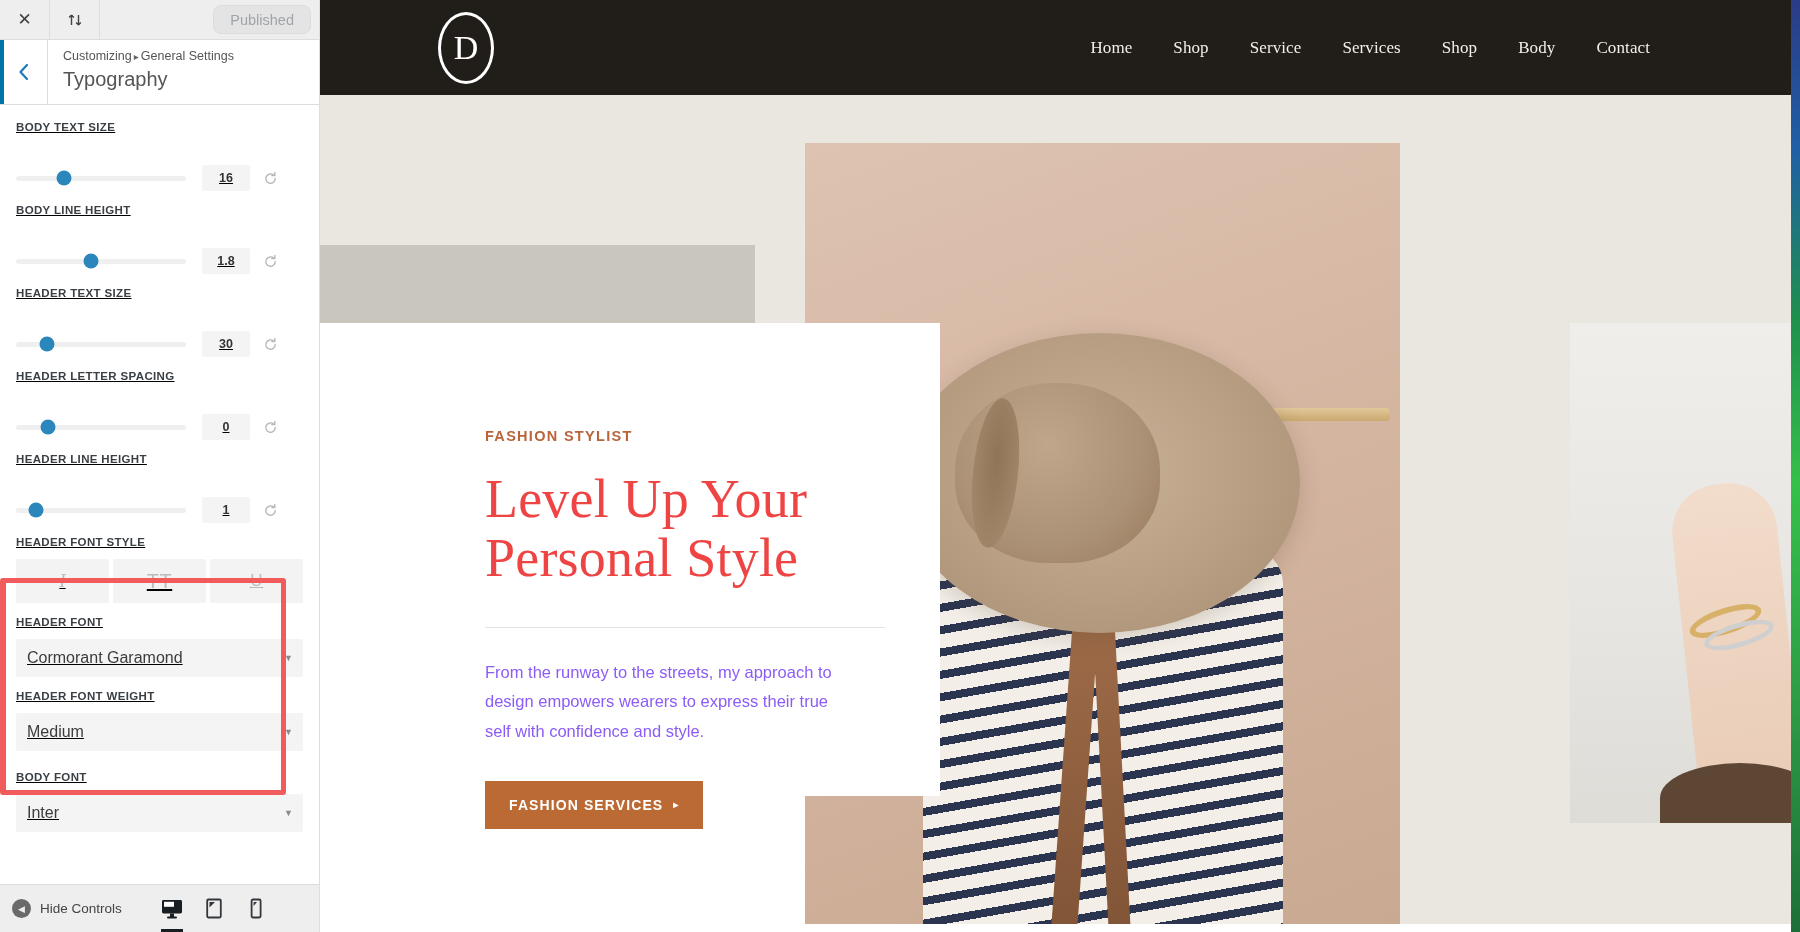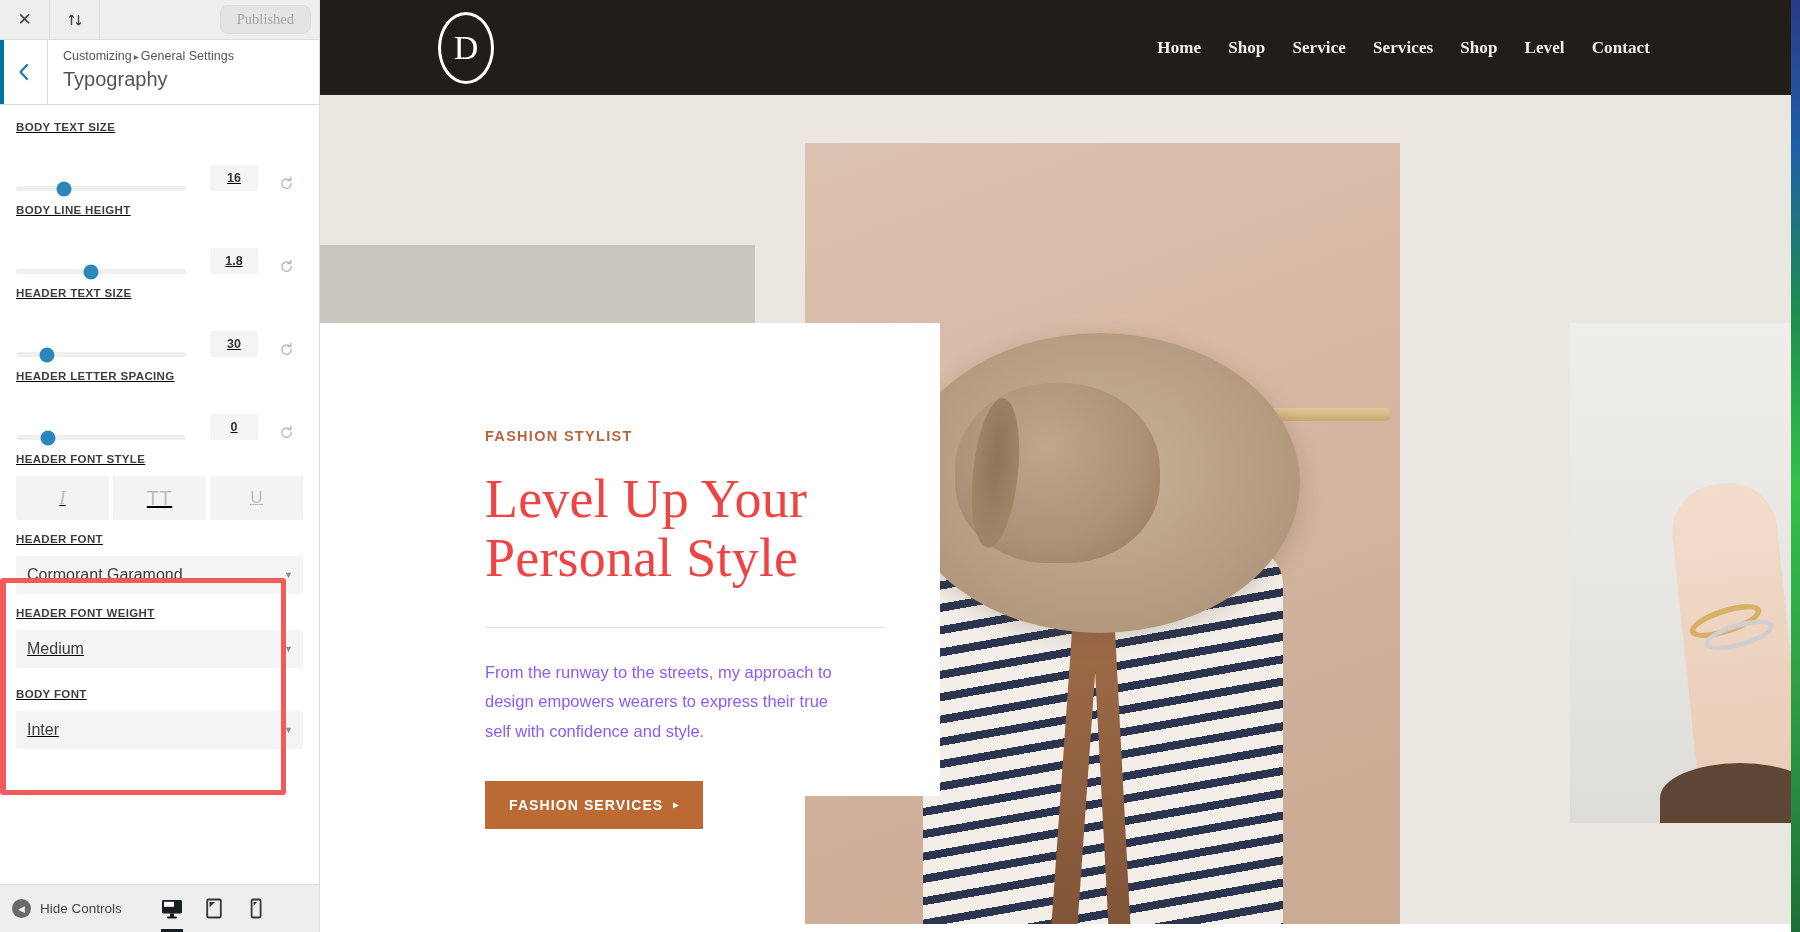--- a/index.html
+++ b/index.html
@@ -28,21 +28,21 @@
   .cz-topbtn {
     width: 50px; display: flex; align-items: center; justify-content: center;
     border-right: 1px solid #ddd; color: #444; cursor: pointer;
     font-size: 17px; background: #eee;
   }
   .cz-topspacer { flex: 1 1 auto; }
   .cz-publish {
     margin: 5px 8px 5px 0; padding: 0 16px;
     display: flex; align-items: center; justify-content: center;
     background: #e4e4e4; color: #a0a5aa; border: 1px solid #dcdcdc;
-    border-radius: 8px; font-size: 14.5px; cursor: default; font-family: Liberation Serif, serif;
+    border-radius: 8px; font-size: 14.5px; cursor: default;
   }
 
   .cz-header {
     display: flex; align-items: stretch;
     background: #fff; border-bottom: 1px solid #ddd;
     flex: 0 0 65px; position: relative;
   }
   .cz-back {
     width: 48px; border-right: 1px solid #ddd;
     display: flex; align-items: center; justify-content: center;
@@ -60,21 +60,21 @@
 
   .cz-body {
     flex: 1 1 auto; overflow: hidden; position: relative;
     padding: 16px 0 0 0; background: #fff; text-decoration: underline;
   }
   .ctl { padding: 0 16px; margin-bottom: 13px; position: relative; }
   .ctl-label {
     font-size: 11.5px; font-weight: bold; color: #3a3f44;
     letter-spacing: .35px; margin-bottom: 11px; text-transform: uppercase;
   }
-  .slider-row { display: flex; align-items: flex-end; gap: 8px; margin-top: 32px; }
+  .slider-row { display: flex; align-items: center; gap: 0; margin-top: 32px; }
   .slider-track {
     position: relative; height: 5px; background: #efefef;
     border-radius: 3px; flex: 0 0 170px; margin-right: 16px;
   }
   .slider-knob {
     position: absolute; top: 50%; width: 15px; height: 15px;
     background: #2b87bb; border-radius: 50%; transform: translate(-50%, -50%);
     cursor: pointer;
   }
   .slider-num {
@@ -150,23 +150,22 @@
     height: 95px; background: #211d19; display: flex; align-items: center;
     padding: 0 60px 0 100px; position: relative; z-index: 5;
   }
   .logo {
     width: 56px; height: 72px; border: 3px solid #fff; border-radius: 50%;
     display: flex; align-items: center; justify-content: center;
     color: #fff; font-size: 34px; font-family: "Liberation Serif", serif;
     font-weight: 300; margin-left: 18px;
   }
   .nav-links {
-    margin-left: auto; display: flex; align-items: center; gap: 27px;
+    margin-left: auto; display: flex; align-items: center; gap: 41px;
     padding-right: 90px;
-    font-weight: bold;
   }
   .nav-link {
     color: #f2efe9; font-size: 17px; font-family: "Liberation Serif", serif;
     cursor: pointer; letter-spacing: .1px;
   }
 
   .hero { position: relative; height: 837px; background: #eae7e0; }
   .hero-bg-grey {
     position: absolute; left: 0px; top: 150px; width: 435px; height: 175px;
     background: #c8c6bd;
@@ -371,20 +370,35 @@
           <div class="slider-num">0</div>
           <div class="slider-reset">
             <svg width="15" height="15" viewBox="0 0 16 16" fill="none" stroke="#b4b9be" stroke-width="1.5" stroke-linecap="round">
               <path d="M13 8a5 5 0 1 1-1.6-3.6"></path>
                 <path d="M12.6 1.6v3.2H9.4"></path>
             </svg>
           </div>
         </div>
       </div>
 
+      <div class="ctl">
+        <div class="ctl-label">Header Line Height</div>
+        <div class="slider-row">
+          <div class="slider-track">
+            <div class="slider-knob" style="left:12%"></div>
+          </div>
+          <div class="slider-num">1</div>
+          <div class="slider-reset">
+            <svg width="15" height="15" viewBox="0 0 16 16" fill="none" stroke="#b4b9be" stroke-width="1.5" stroke-linecap="round">
+              <path d="M13 8a5 5 0 1 1-1.6-3.6"></path>
+                <path d="M12.6 1.6v3.2H9.4"></path>
+            </svg>
+          </div>
+        </div>
+      </div>
 
       <div class="ctl">
         <div class="ctl-label">Header Font Style</div>
         <div class="fontstyle-row">
           <div class="fontstyle-btn">
               <span class="fs-i">I</span>
             </div>
           <div class="fontstyle-btn">
               <span class="fs-tt">TT</span>
             </div>
@@ -455,21 +469,21 @@
   <main class="preview">
 
     <nav class="site-nav">
       <div class="logo">D</div>
       <div class="nav-links">
         <span class="nav-link">Home</span>
         <span class="nav-link">Shop</span>
         <span class="nav-link">Service</span>
         <span class="nav-link">Services</span>
         <span class="nav-link">Shop</span>
-        <span class="nav-link">Level</span>
+        <span class="nav-link">Body</span>
         <span class="nav-link">Contact</span>
       </div>
     </nav>
 
     <section class="hero">
       <div class="hero-bg-grey"></div>
       <div class="hero-bg-white"></div>
 
       <div class="hero-photo">
         <div class="rack-bar"></div>

